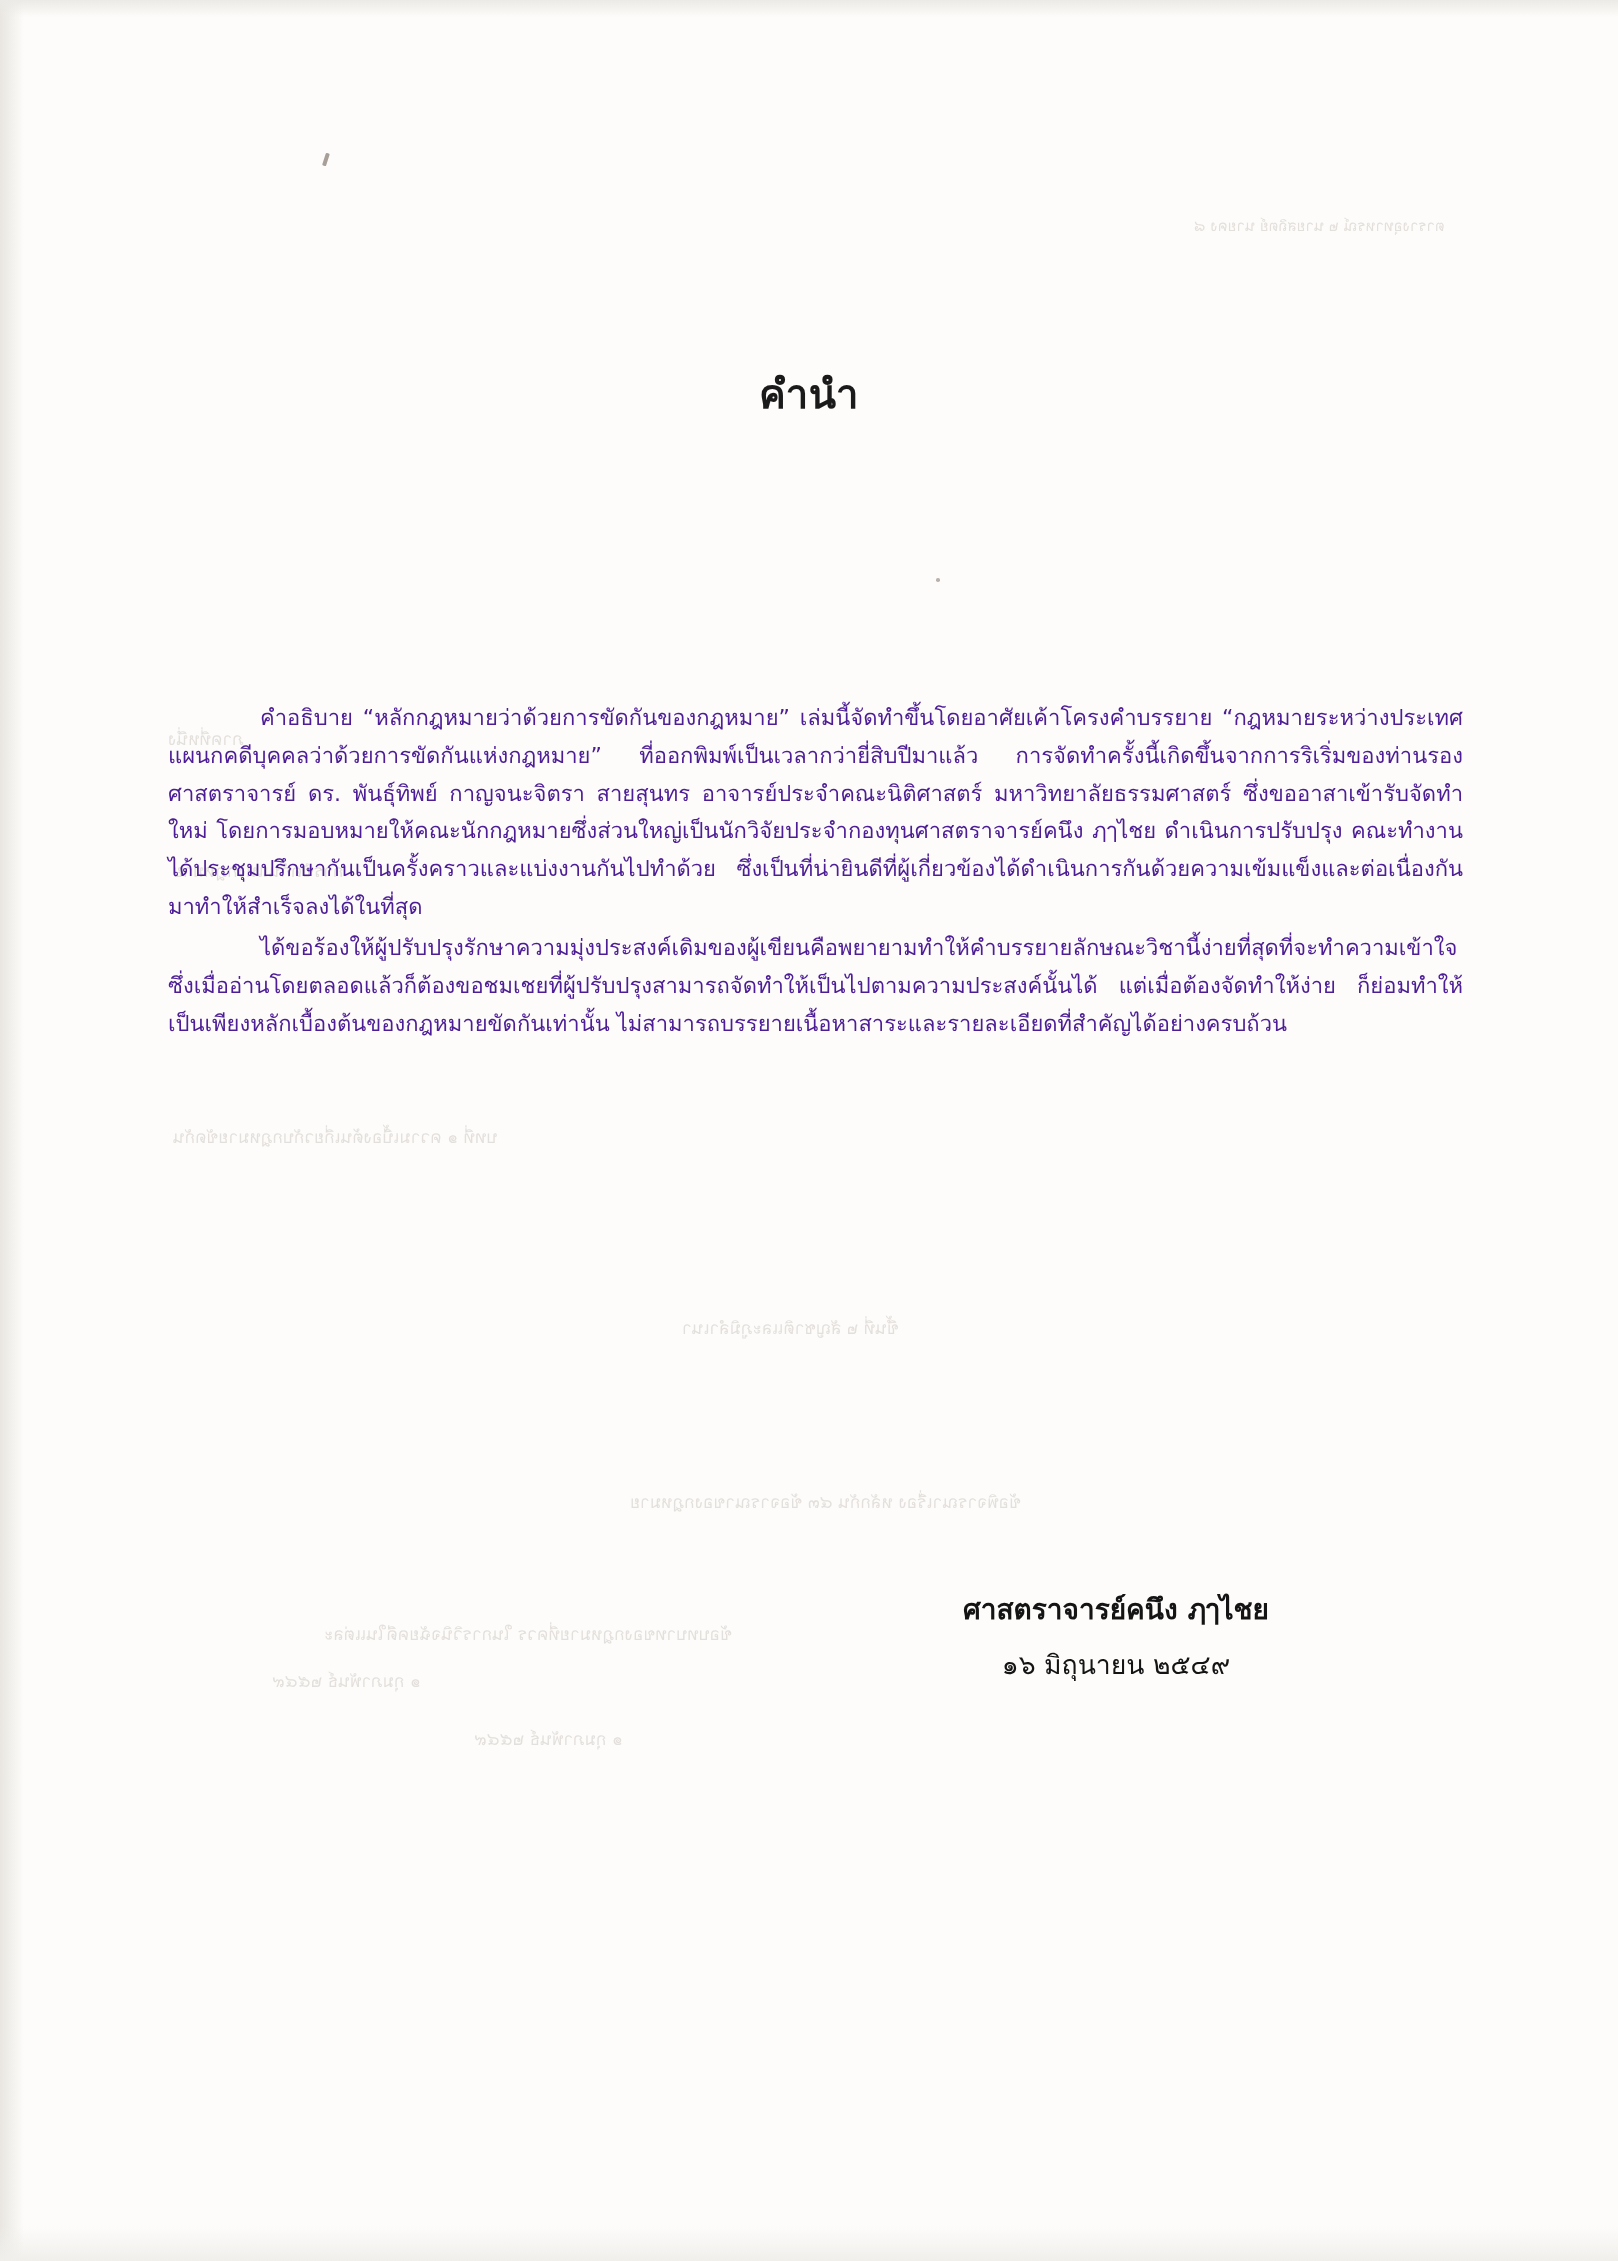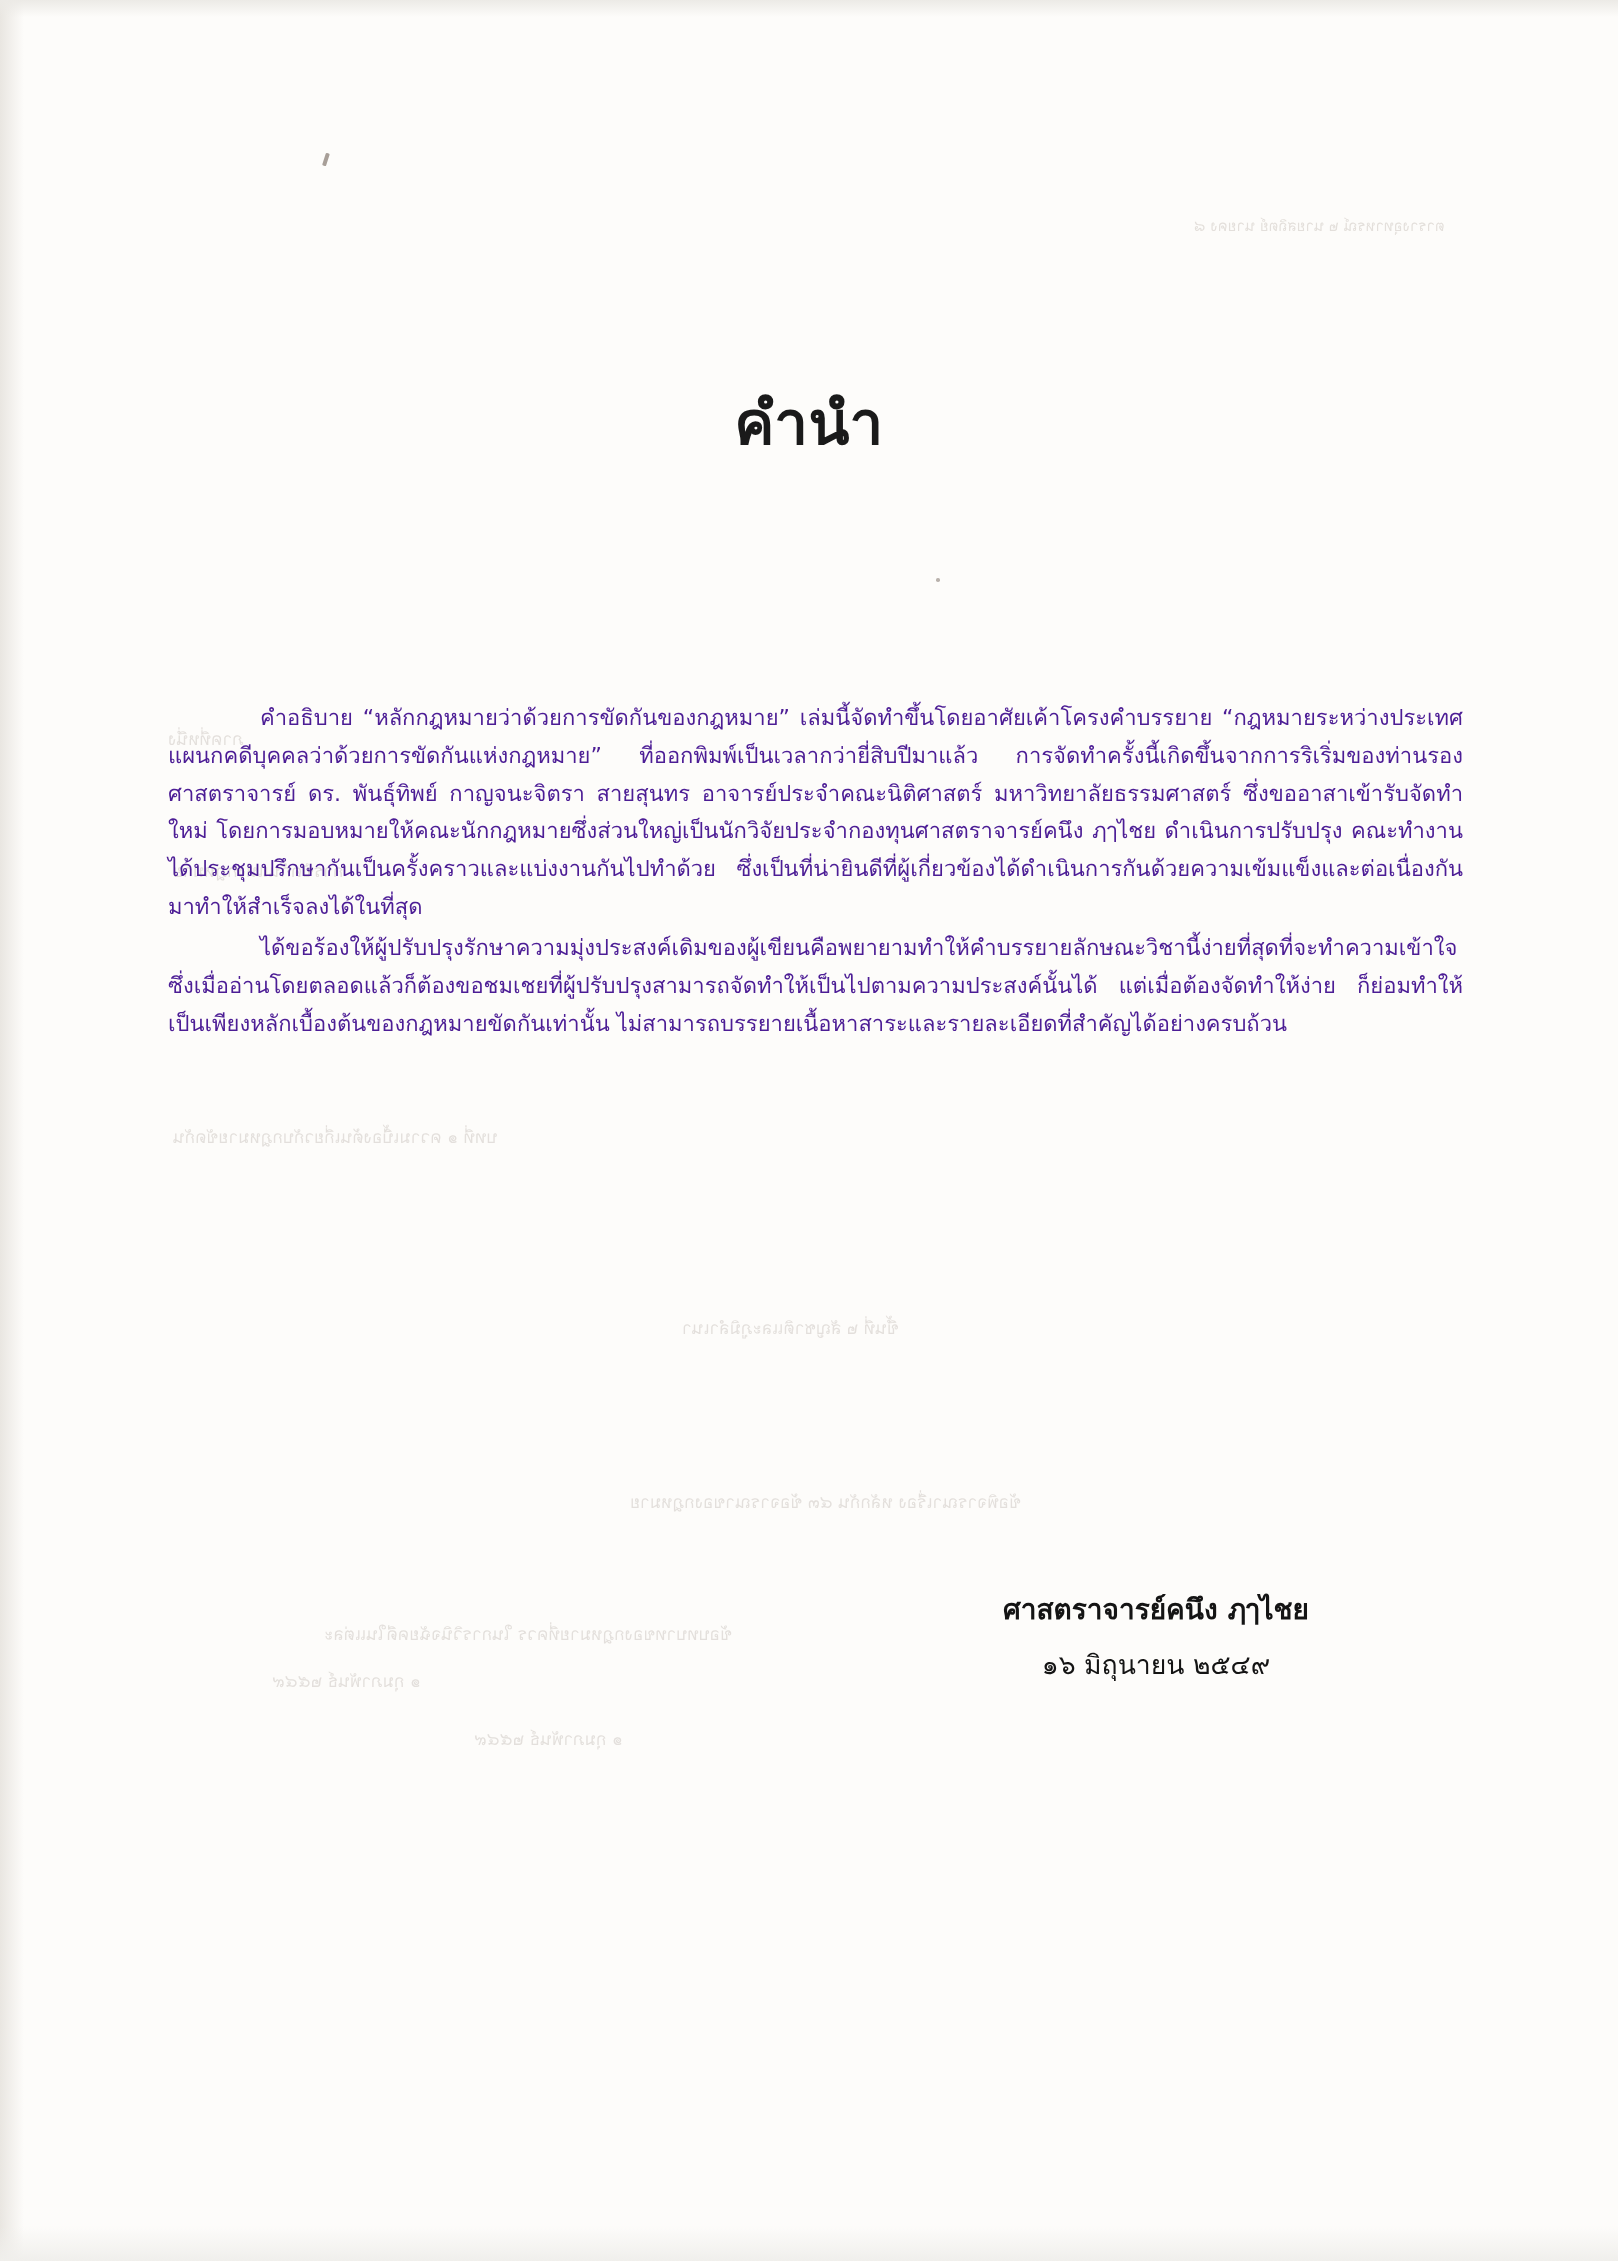--- a/index.html
+++ b/index.html
@@ -64,21 +64,21 @@
     white-space: nowrap;
     pointer-events: none;
   }
 
   .title {
     position: absolute;
     top: 335px;
     left: 0;
     width: 100%;
     text-align: center;
-    font-size: 60px;
+    font-size: 40px;
     font-weight: bold;
     color: #1a1a1a;
     letter-spacing: 0.6px;
   }
 
   .body-block {
     position: absolute;
     top: 699px;
     left: 168px;
     width: 1295px;
@@ -93,21 +93,21 @@
     margin: 0 0 3.5px 0;
   }
   .para .indent {
     display: inline-block;
     width: 92px;
   }
 
   .signature {
     position: absolute;
     top: 1587px;
-    left: 925px;
+    left: 885px;
     width: 462px;
     text-align: center;
   }
   .sig-name {
     font-size: 28px;
     font-weight: bold;
     color: #141414;
     white-space: nowrap;
   }
   .sig-date {

